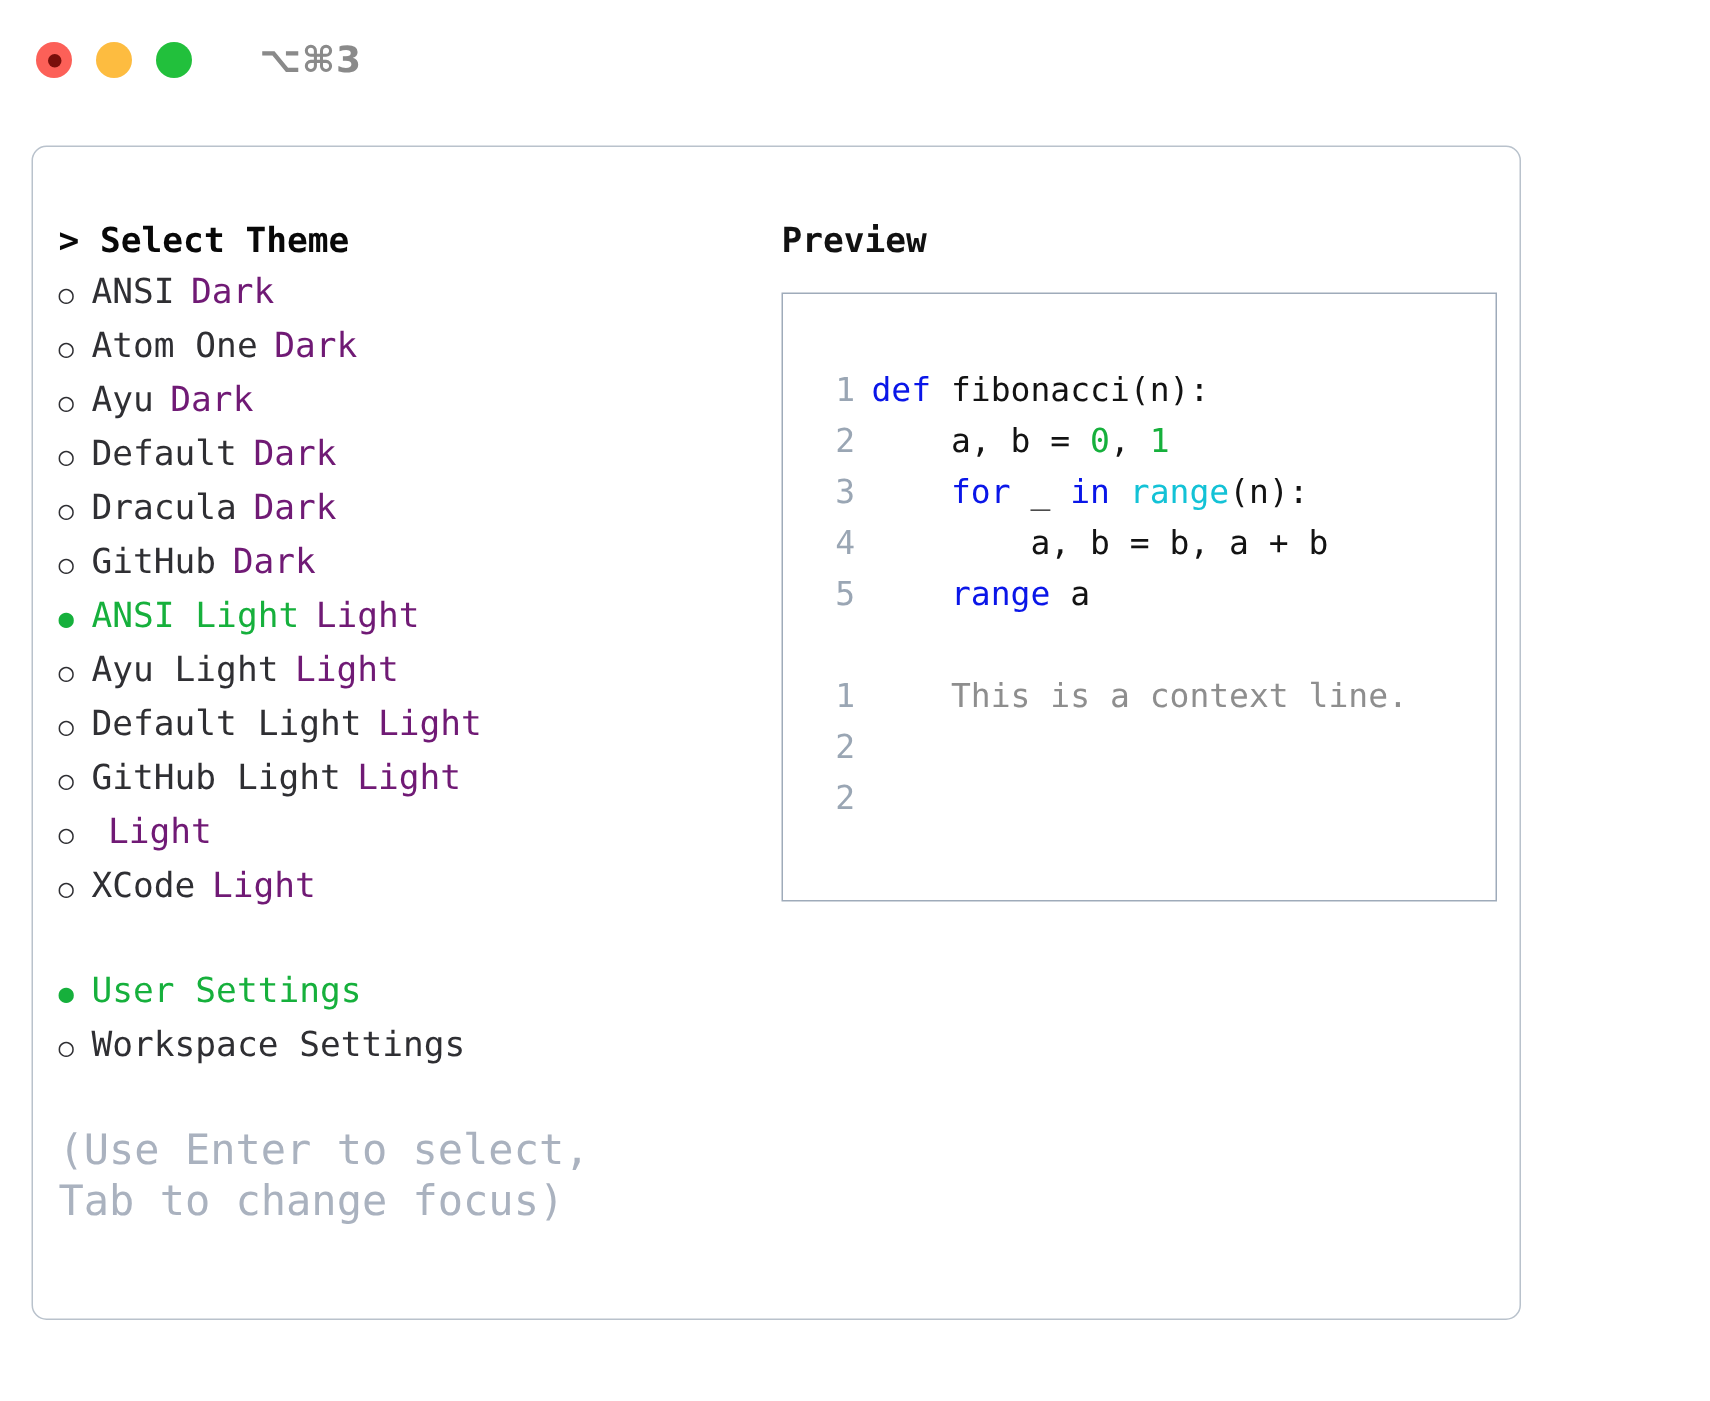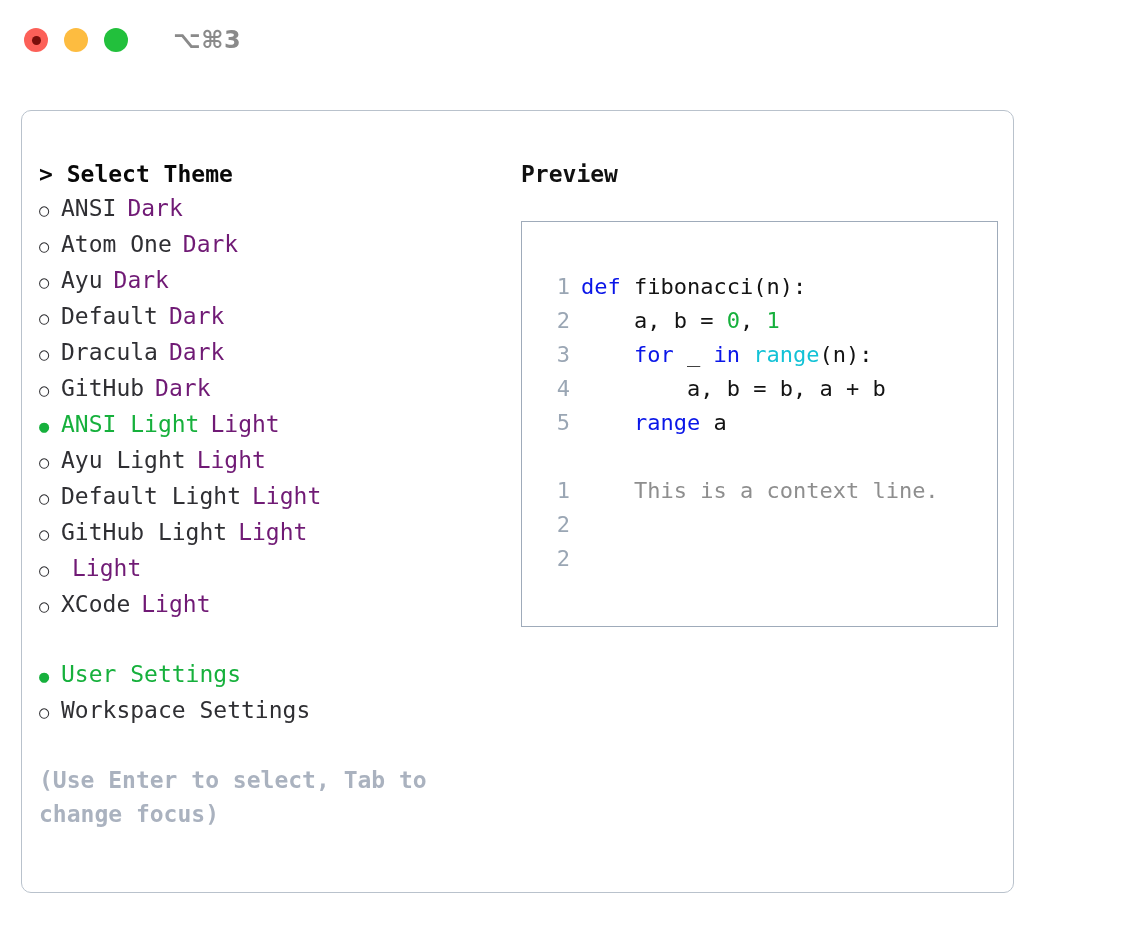--- a/index.html
+++ b/index.html
@@ -69,21 +69,21 @@
     font-weight: 700;
     color: #8a8a8a;
     letter-spacing: 0.5px;
     user-select: none;
   }
 
   
   .card {
     position: absolute;
     left: 21px;
-    top: 110px;
+    top: 97px;
     width: 993px;
     height: 783px;
     border: 1.6px solid #b9c2cc;
     border-radius: 10px;
     box-sizing: border-box;
     background: #ffffff;
   }
 
   .card-inner {
     position: absolute;
@@ -138,42 +138,41 @@
   .apply-head {
     font-size: 23px;
     line-height: 34px;
     color: #2f2f33;
     padding-left: 28px;
     white-space: pre;
   }
   .spacer-row { height: 34px; }
 
   .hint {
-    font-size: 23px;
+    font-size: 28px;
     line-height: 34px;
     color: #aab2bf;
     width: 420px;
     white-space: pre-wrap;
     word-break: normal;
-    font-weight: bold;
   }
   .hint-gap { height: 34px; }
 
   
   .right-col {
     margin-left: 17px;
     width: 487px;
     flex: 0 0 487px;
   }
   .preview-title {
     font-size: 23px;
     line-height: 34px;
     color: #111111;
     font-weight: 700;
-    margin-bottom: 30px;
+    margin-bottom: 17px;
     white-space: pre;
   }
   .preview-panel {
     width: 477px;
     height: 406px;
     border: 1.6px solid #9fabba;
     box-sizing: border-box;
     background: #ffffff;
     padding: 48px 0 0 22px;
   }

